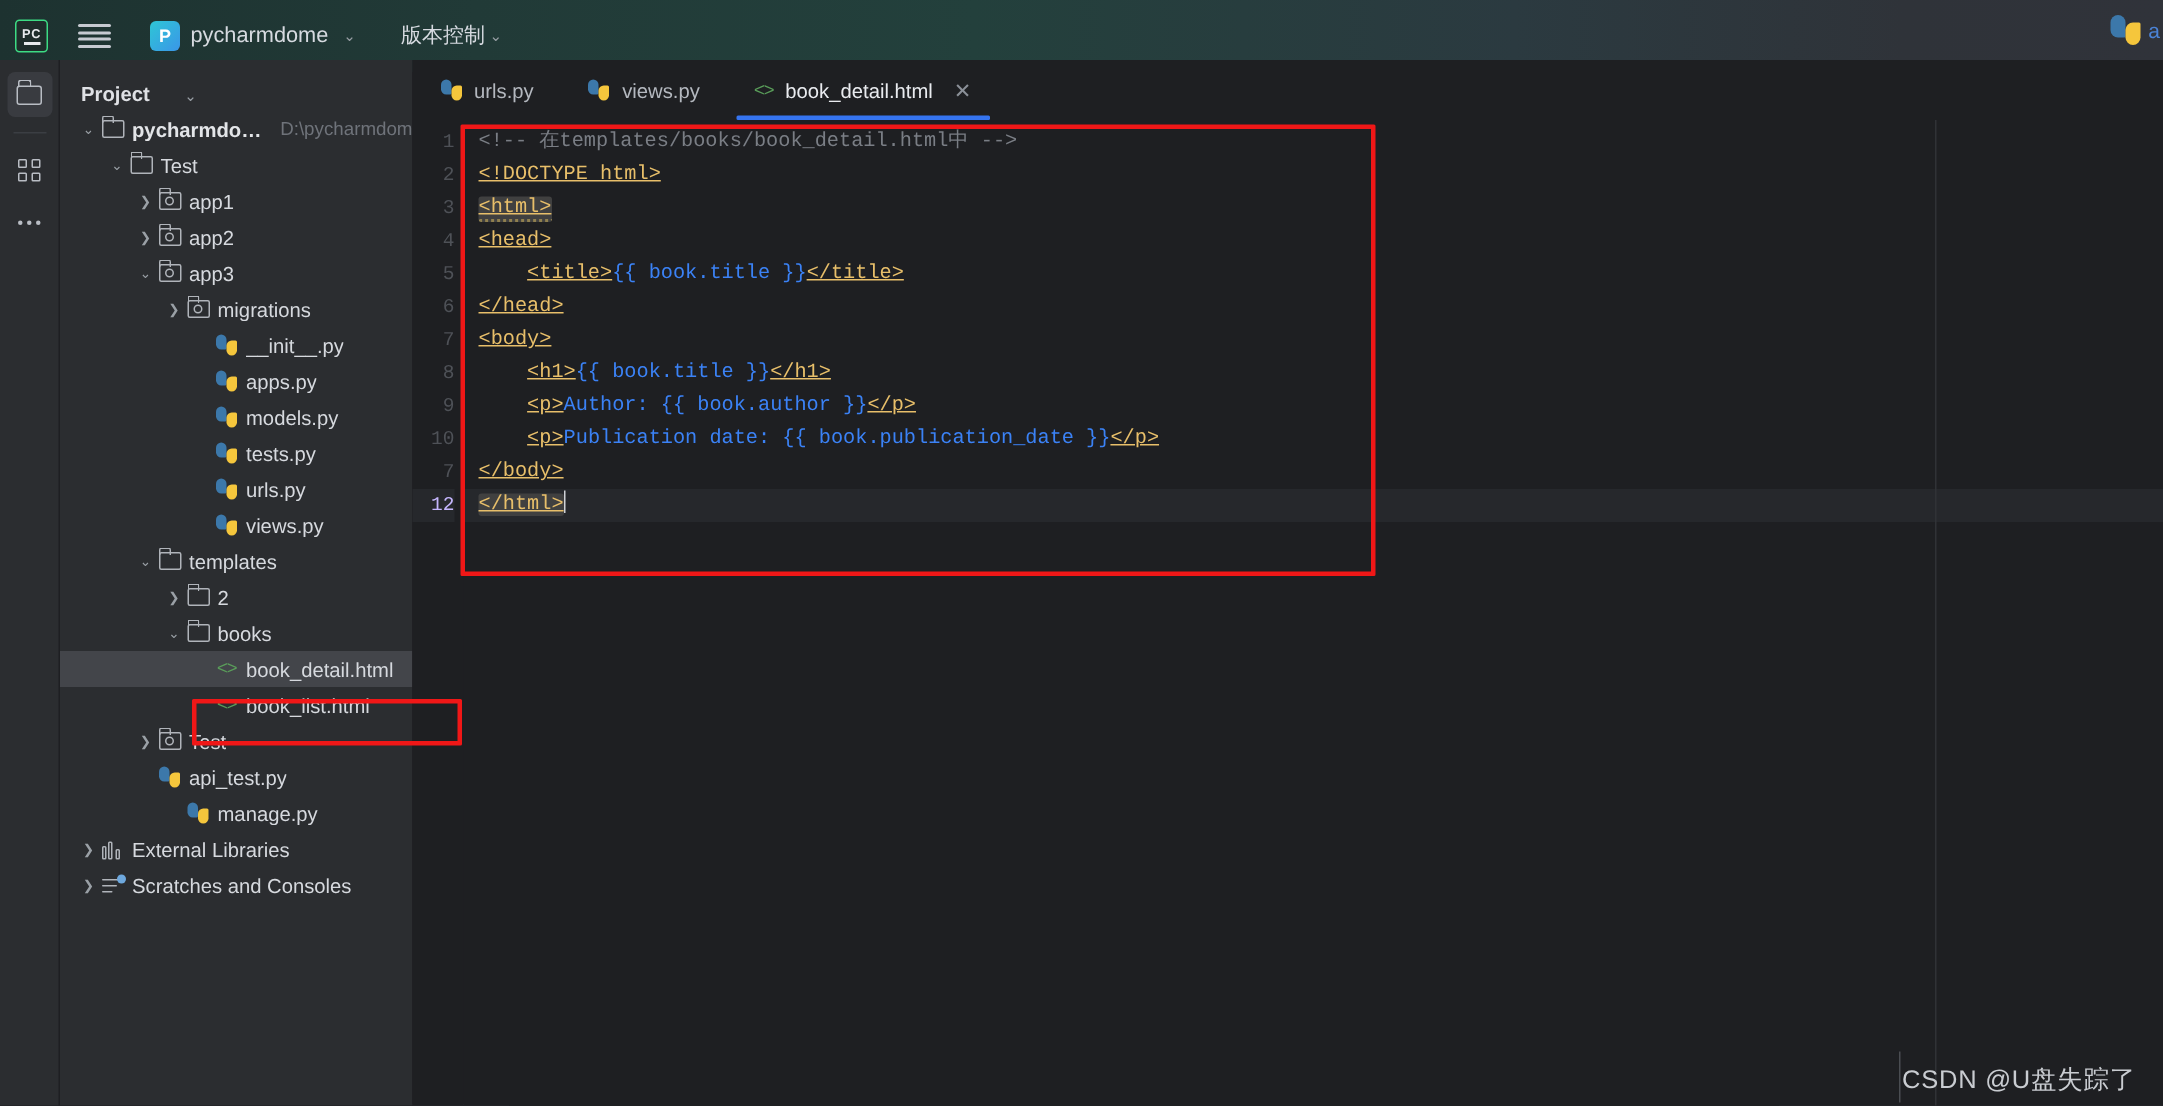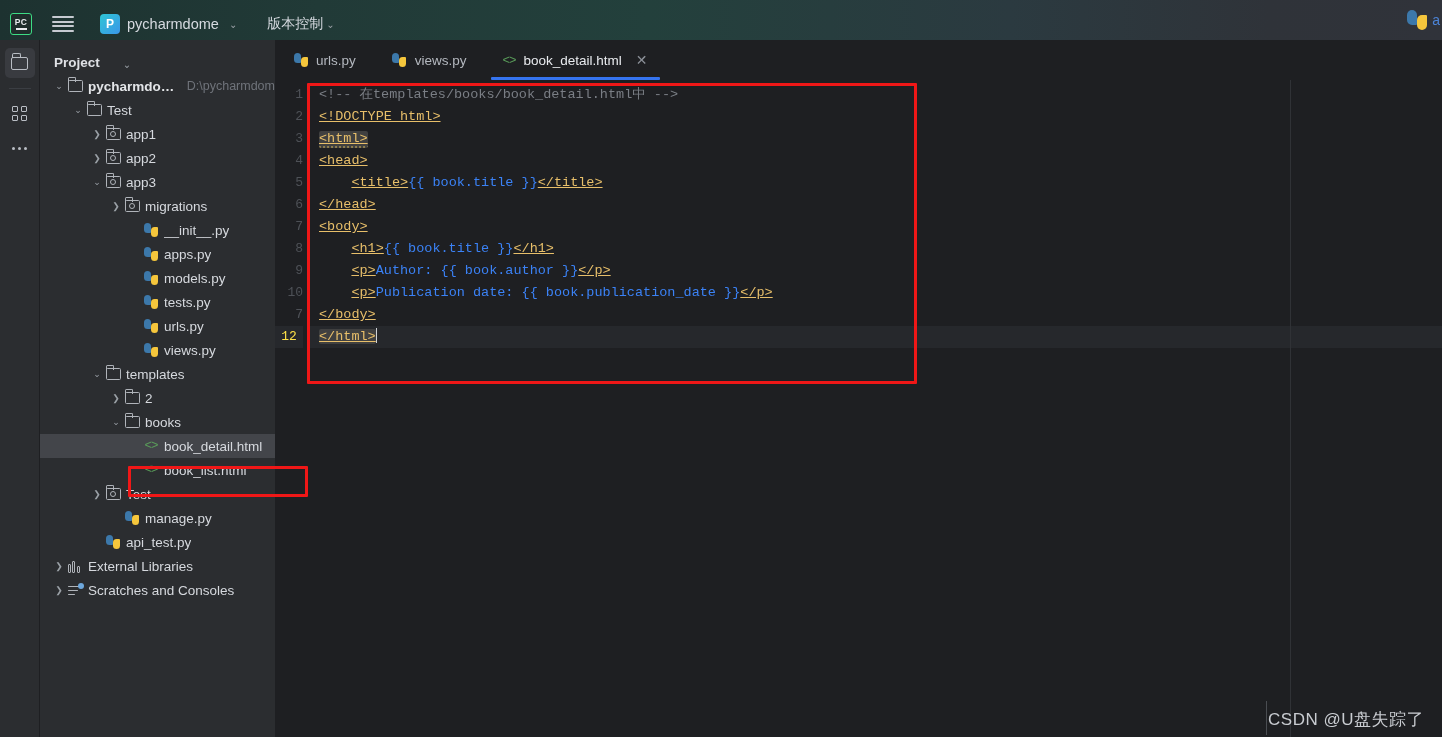--- a/index.html
+++ b/index.html
@@ -148,21 +148,21 @@
   .tab .closex { color: #8b9098; font-size: 14px; margin-left: 6px; }
   #tabbar-underline { position:absolute; left:0; right:0; bottom:0; height:1px; background:#303236; }
 
   #code-wrap { position: absolute; left: 0; top: 40px; right: 0; bottom: 0; display: flex; }
   #gutter {
     width: 34px; flex: 0 0 34px; background: #1E1F22;
     font-family: "Liberation Mono", monospace; font-size: 13px; color: #4e5157;
     padding-top: 4px; text-align: right; padding-right: 6px;
   }
   #gutter .ln { height: 22px; line-height: 22px; }
-  #gutter .ln.cur { color: #fde047; background: #26282C; text-align: center; }
+  #gutter .ln.cur { color: #c4b5fd; background: #26282C; }
   #code {
     flex: 1; position: relative; padding-top: 4px;
     font-family: "Liberation Mono", monospace; font-size: 13.5px;
     background: #1E1F22;
   }
   .cline { height: 22px; line-height: 22px; white-space: pre; padding-left: 10px; color: #bcbec4; }
   .cline.cur { background: #26282C; }
   .t-com { color: #7a7e85; }
   .t-tag { color: #e8bf6a; text-decoration: underline; }
   .t-txt { color: #3b82f6; }
@@ -381,39 +381,39 @@
         </span>
         <span class="lbl">book_list.html</span>
       </div>
       <div class="row" style="padding-left: 50px;">
         <span class="arrow">❯</span>
         <span class="ico">
           <span class="ic-mod"></span>
         </span>
         <span class="lbl">Test</span>
       </div>
+      <div class="row" style="padding-left: 50px;">
+        <span class="arrow"></span>
+        <span class="ico">
+          <span class="ic-py">
+            <i class="a"></i>
+            <i class="b"></i>
+          </span>
+        </span>
+        <span class="lbl">api_test.py</span>
+      </div>
       <div class="row" style="padding-left: 69px;">
         <span class="arrow"></span>
         <span class="ico">
           <span class="ic-py">
             <i class="a"></i>
             <i class="b"></i>
           </span>
         </span>
         <span class="lbl">manage.py</span>
-      </div>
-      <div class="row" style="padding-left: 50px;">
-        <span class="arrow"></span>
-        <span class="ico">
-          <span class="ic-py">
-            <i class="a"></i>
-            <i class="b"></i>
-          </span>
-        </span>
-        <span class="lbl">api_test.py</span>
       </div>
       <div class="row" style="padding-left: 12px;">
         <span class="arrow">❯</span>
         <span class="ico">
           <span class="ic-lib">
             <i></i>
             <i></i>
             <i></i>
           </span>
         </span>

